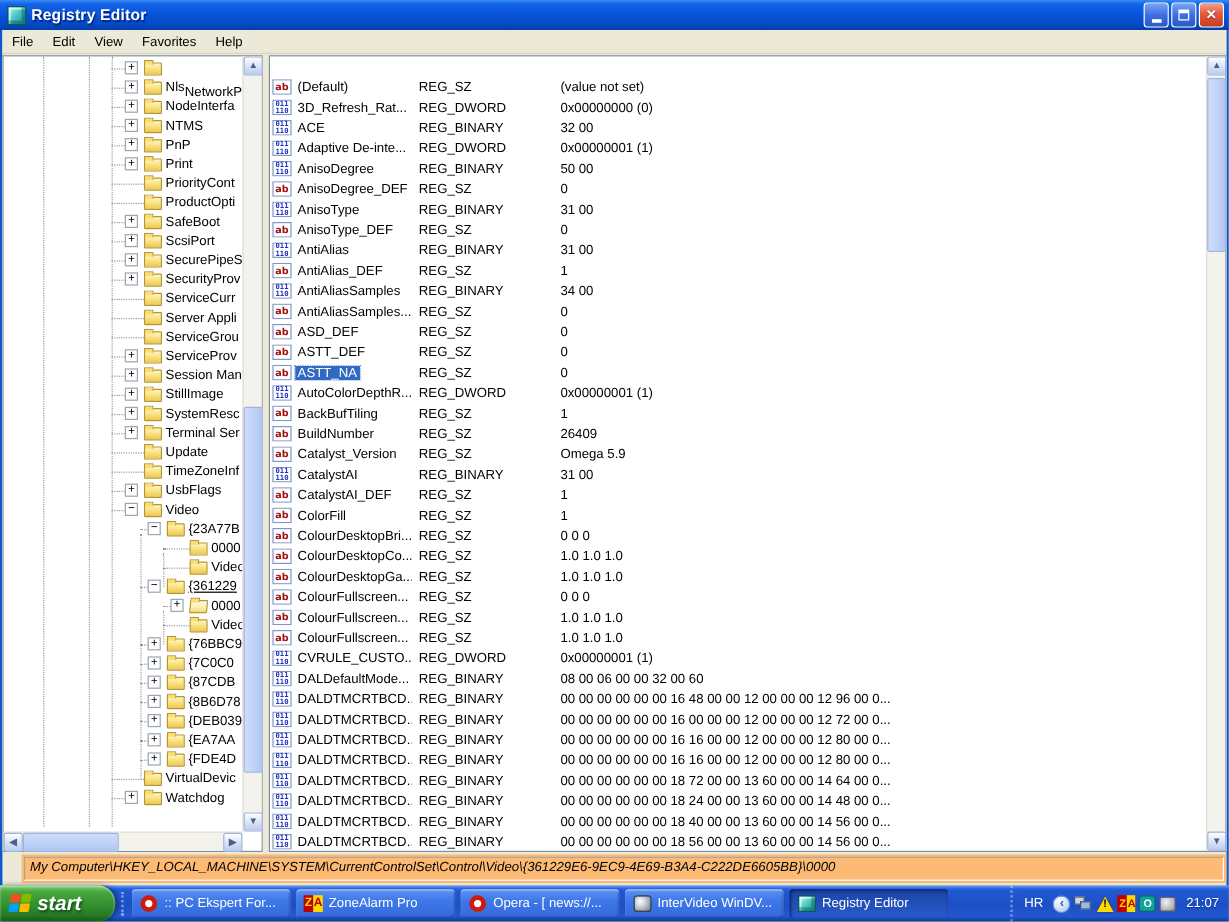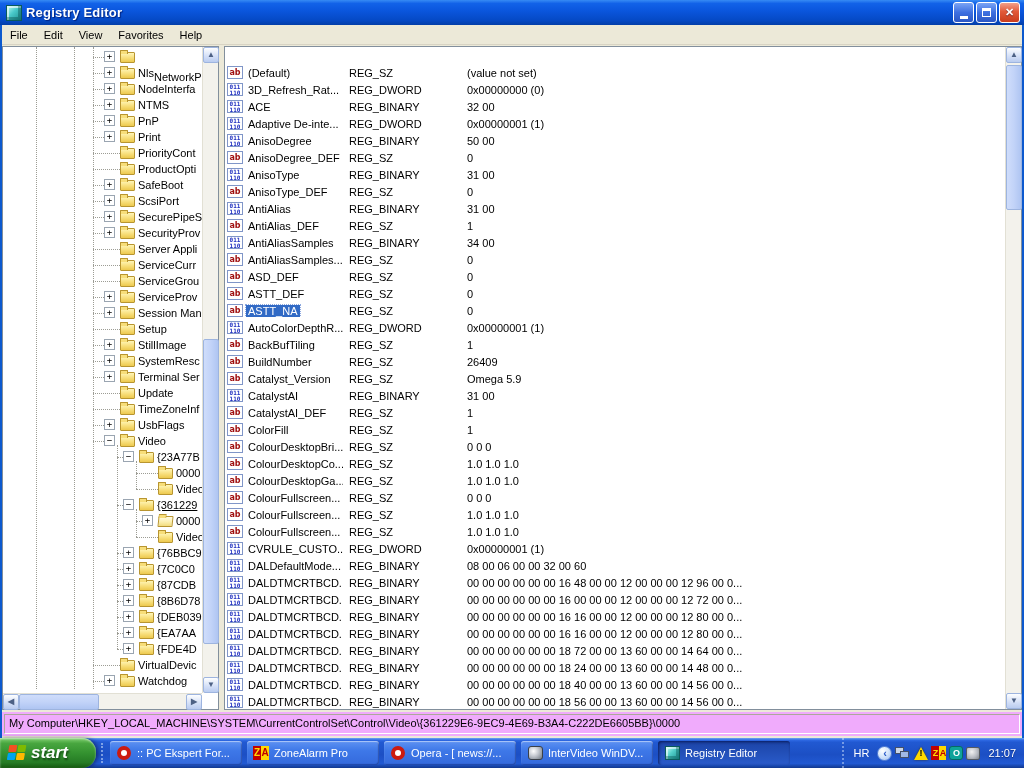--- a/index.html
+++ b/index.html
@@ -76,21 +76,21 @@
   .c-type { width:118px; padding-left:6px; }
   .c-data { flex:1; padding-left:6px; }
   .vicon { width:16px; height:13px; margin-right:3px; flex:0 0 16px; border:1px solid #8096C8; background:#fff;
     display:flex; align-items:center; justify-content:center; font-weight:bold; }
   .vicon.sz { color:#A01010; font-size:8px; font-family:"DejaVu Sans",sans-serif;text-align:center; }
   .vicon.bin { color:#2030C0; font-size:6px; line-height:6px; letter-spacing:0; font-family:"DejaVu Sans Mono",monospace; white-space:pre; }
   .ntext { padding:0 2px; }
   .ntext.sel { background:#316AC5; color:#fff; outline:1px dotted #8CA8E0; }
 
   
-  .statusbar { position:absolute; left:0; right:0; bottom:2px; height:24px; background:#f0abfc; padding:2px; }
+  .statusbar { position:absolute; left:16px; right:0; bottom:2px; height:24px; background:#fdba74; padding:2px;font-style:italic; }
   .status-field { height:100%; border:1px solid; border-color:#ACA899 #FFFFFF #FFFFFF #ACA899;
     font-size:11px; color:#000; padding:2px 4px; white-space:nowrap; overflow:hidden; }
 
   
   .taskbar { position:absolute; left:0; bottom:0; width:1024px; height:30px;
     background:linear-gradient(180deg,#6FA5F2 0%,#2E69E4 7%,#2159D2 14%,#1C4FC4 55%,#2159D2 85%,#12388E 100%); }
   .startbtn { position:absolute; left:0; top:0; width:96px; height:30px;
     border-radius:0 14px 14px 0; display:flex; align-items:center; padding-left:8px;
     background:linear-gradient(180deg,#7FD06F 0%,#48A63F 18%,#349230 50%,#257B24 82%,#15590F 100%);
     box-shadow:inset 0 1px 2px rgba(255,255,255,.55), 2px 0 4px rgba(0,0,30,.45); }
@@ -239,48 +239,43 @@
             </div>
             <div class="trow">
               <span class="stub" style="left: 90px; width: 11px;"></span>
               <span class="tbox" style="left: 101px;">+</span>
               <span class="tfolder" style="left: 117px;"></span>
               <span class="tlabel" style="left: 135px;">SecurityProv</span>
             </div>
             <div class="trow">
               <span class="stub" style="left: 90px; width: 27px;"></span>
               <span class="tfolder" style="left: 117px;"></span>
+              <span class="tlabel" style="left: 135px;">ServiceCurr</span>
+            </div>
+            <div class="trow">
+              <span class="stub" style="left: 90px; width: 27px;"></span>
+              <span class="tfolder" style="left: 117px;"></span>
               <span class="tlabel" style="left: 135px;">Server Appli</span>
             </div>
             <div class="trow">
               <span class="stub" style="left: 90px; width: 27px;"></span>
               <span class="tfolder" style="left: 117px;"></span>
-              <span class="tlabel" style="left: 135px;">ServiceCurr</span>
-            </div>
-            <div class="trow">
-              <span class="stub" style="left: 90px; width: 27px;"></span>
-              <span class="tfolder" style="left: 117px;"></span>
               <span class="tlabel" style="left: 135px;">ServiceGrou</span>
             </div>
             <div class="trow">
               <span class="stub" style="left: 90px; width: 11px;"></span>
               <span class="tbox" style="left: 101px;">+</span>
               <span class="tfolder" style="left: 117px;"></span>
               <span class="tlabel" style="left: 135px;">ServiceProv</span>
             </div>
             <div class="trow">
               <span class="stub" style="left: 90px; width: 11px;"></span>
               <span class="tbox" style="left: 101px;">+</span>
               <span class="tfolder" style="left: 117px;"></span>
               <span class="tlabel" style="left: 135px;">Session Man</span>
-            </div>
-            <div class="trow">
-              <span class="stub" style="left: 90px; width: 27px;"></span>
-              <span class="tfolder" style="left: 117px;"></span>
-              <span class="tlabel" style="left: 135px;">Setup</span>
             </div>
             <div class="trow">
               <span class="stub" style="left: 90px; width: 11px;"></span>
               <span class="tbox" style="left: 101px;">+</span>
               <span class="tfolder" style="left: 117px;"></span>
               <span class="tlabel" style="left: 135px;">StillImage</span>
             </div>
             <div class="trow">
               <span class="stub" style="left: 90px; width: 11px;"></span>
               <span class="tbox" style="left: 101px;">+</span>

